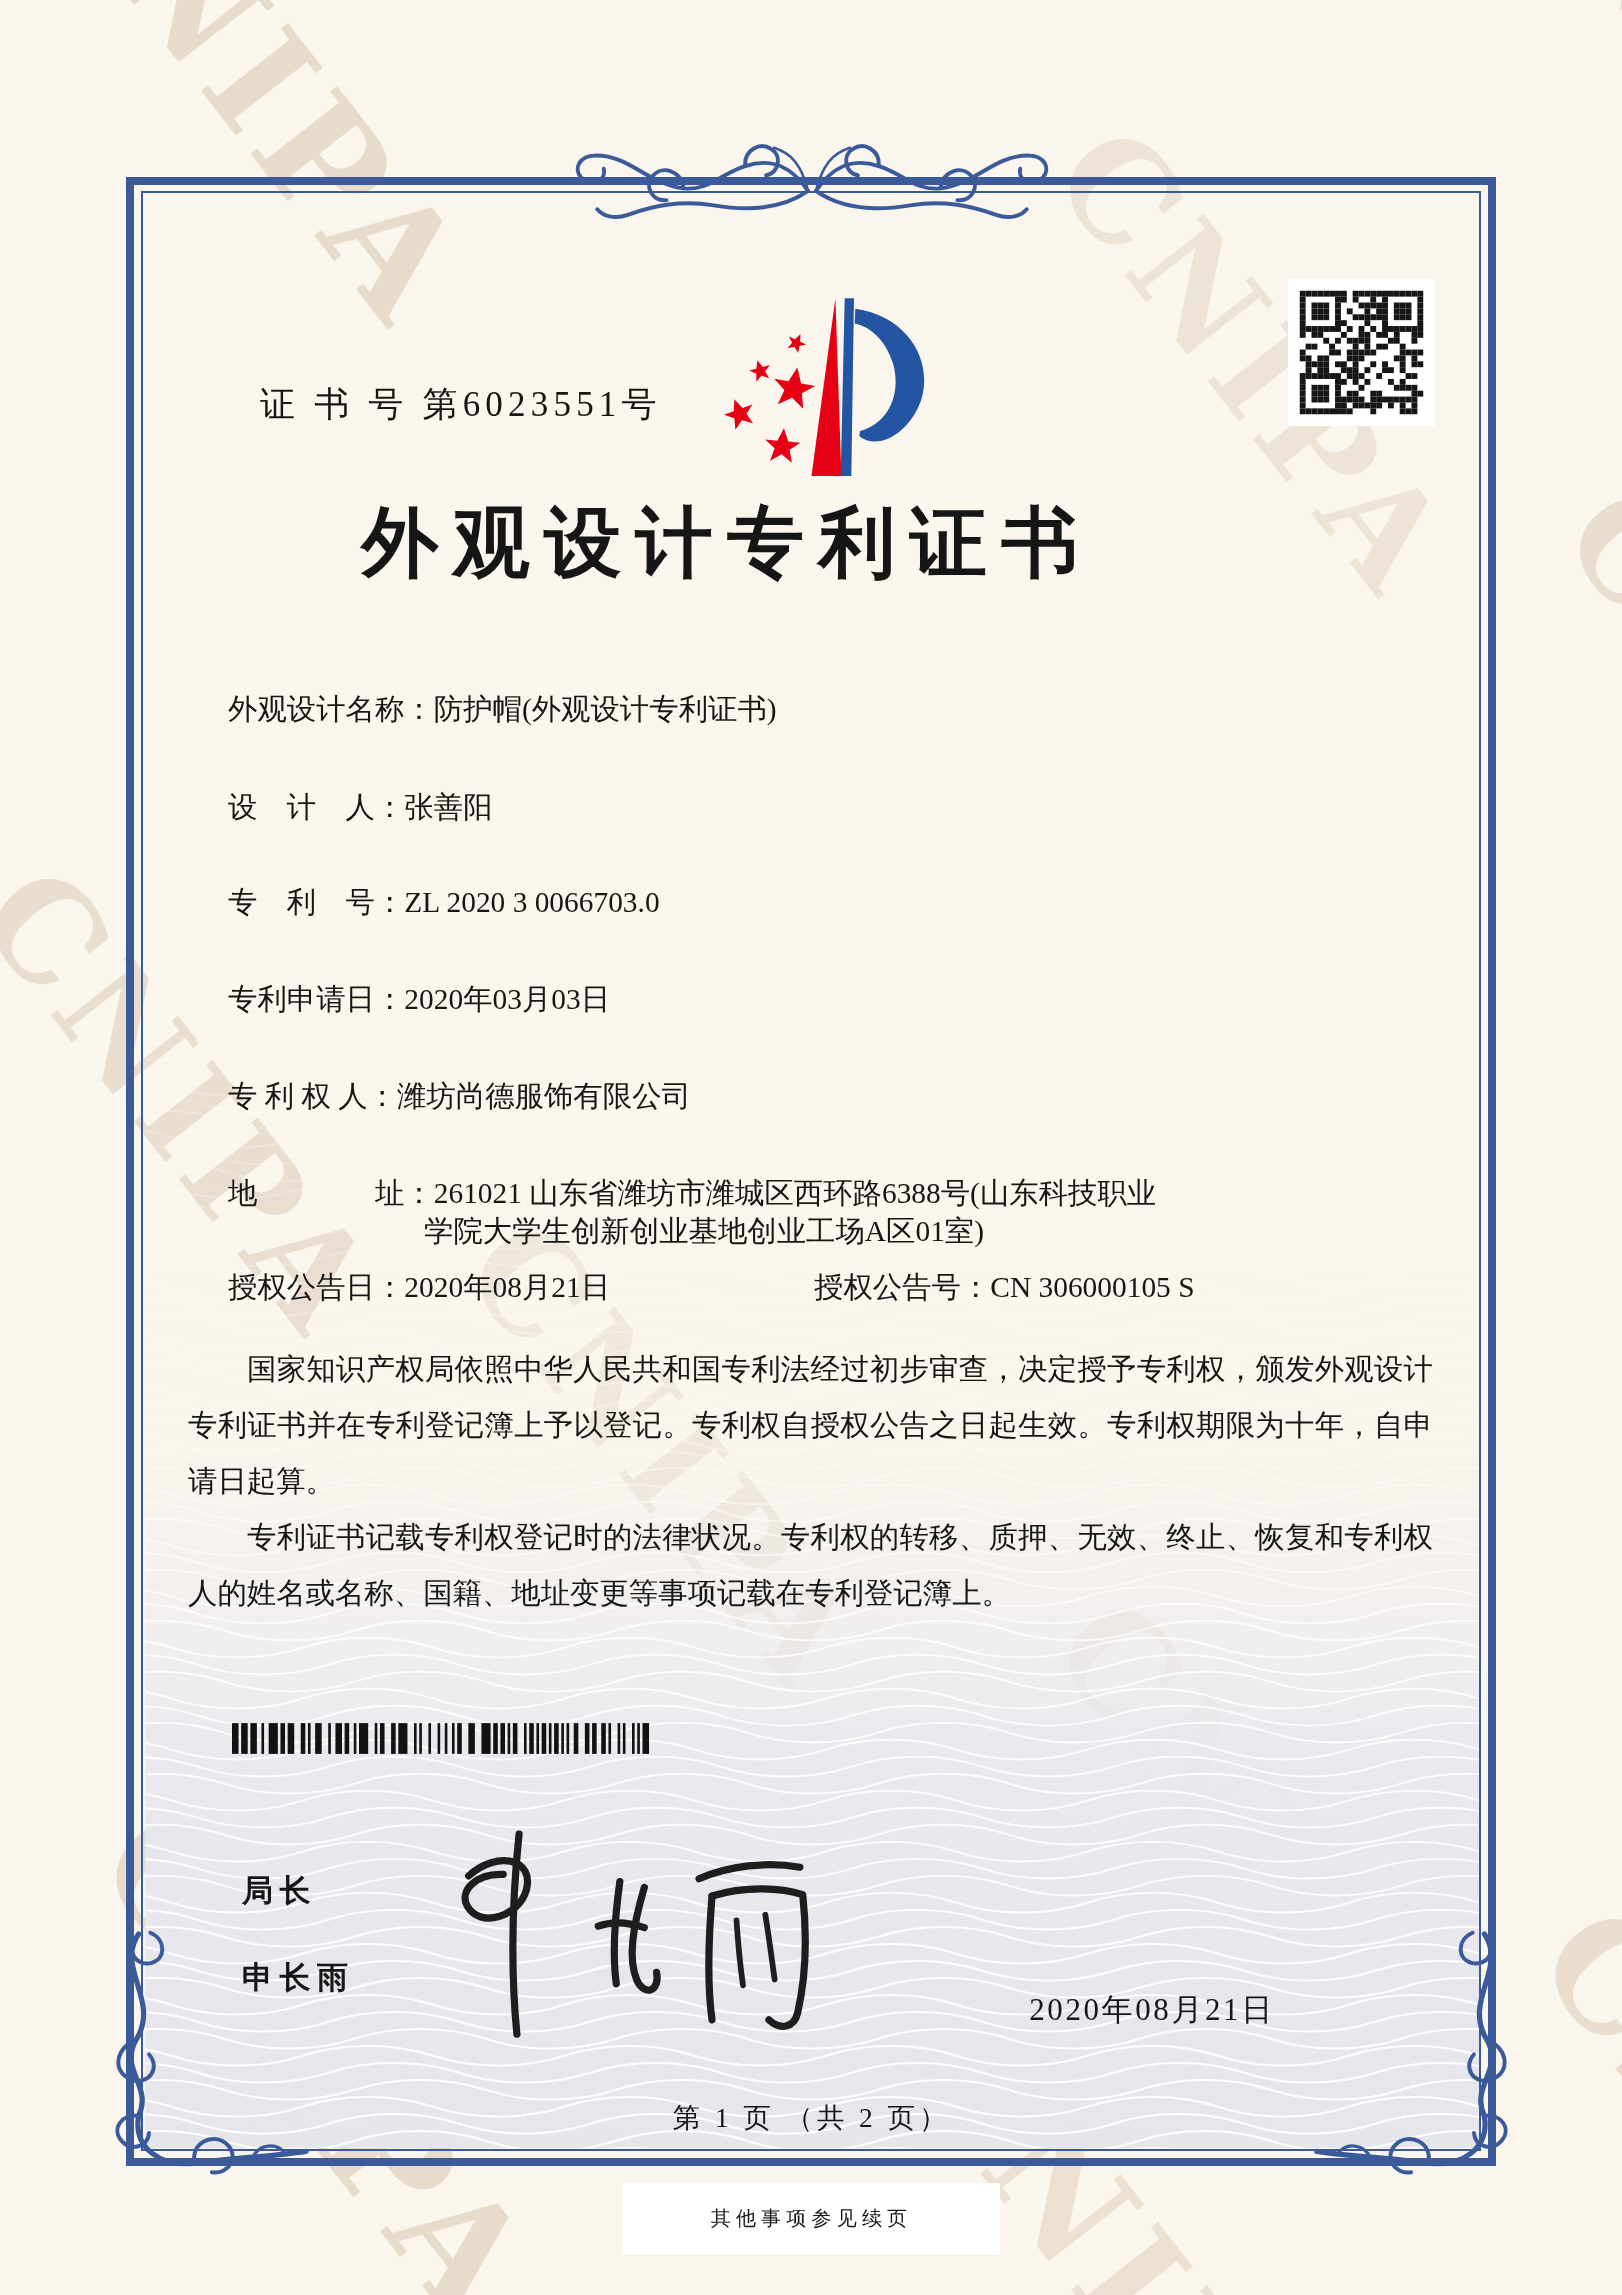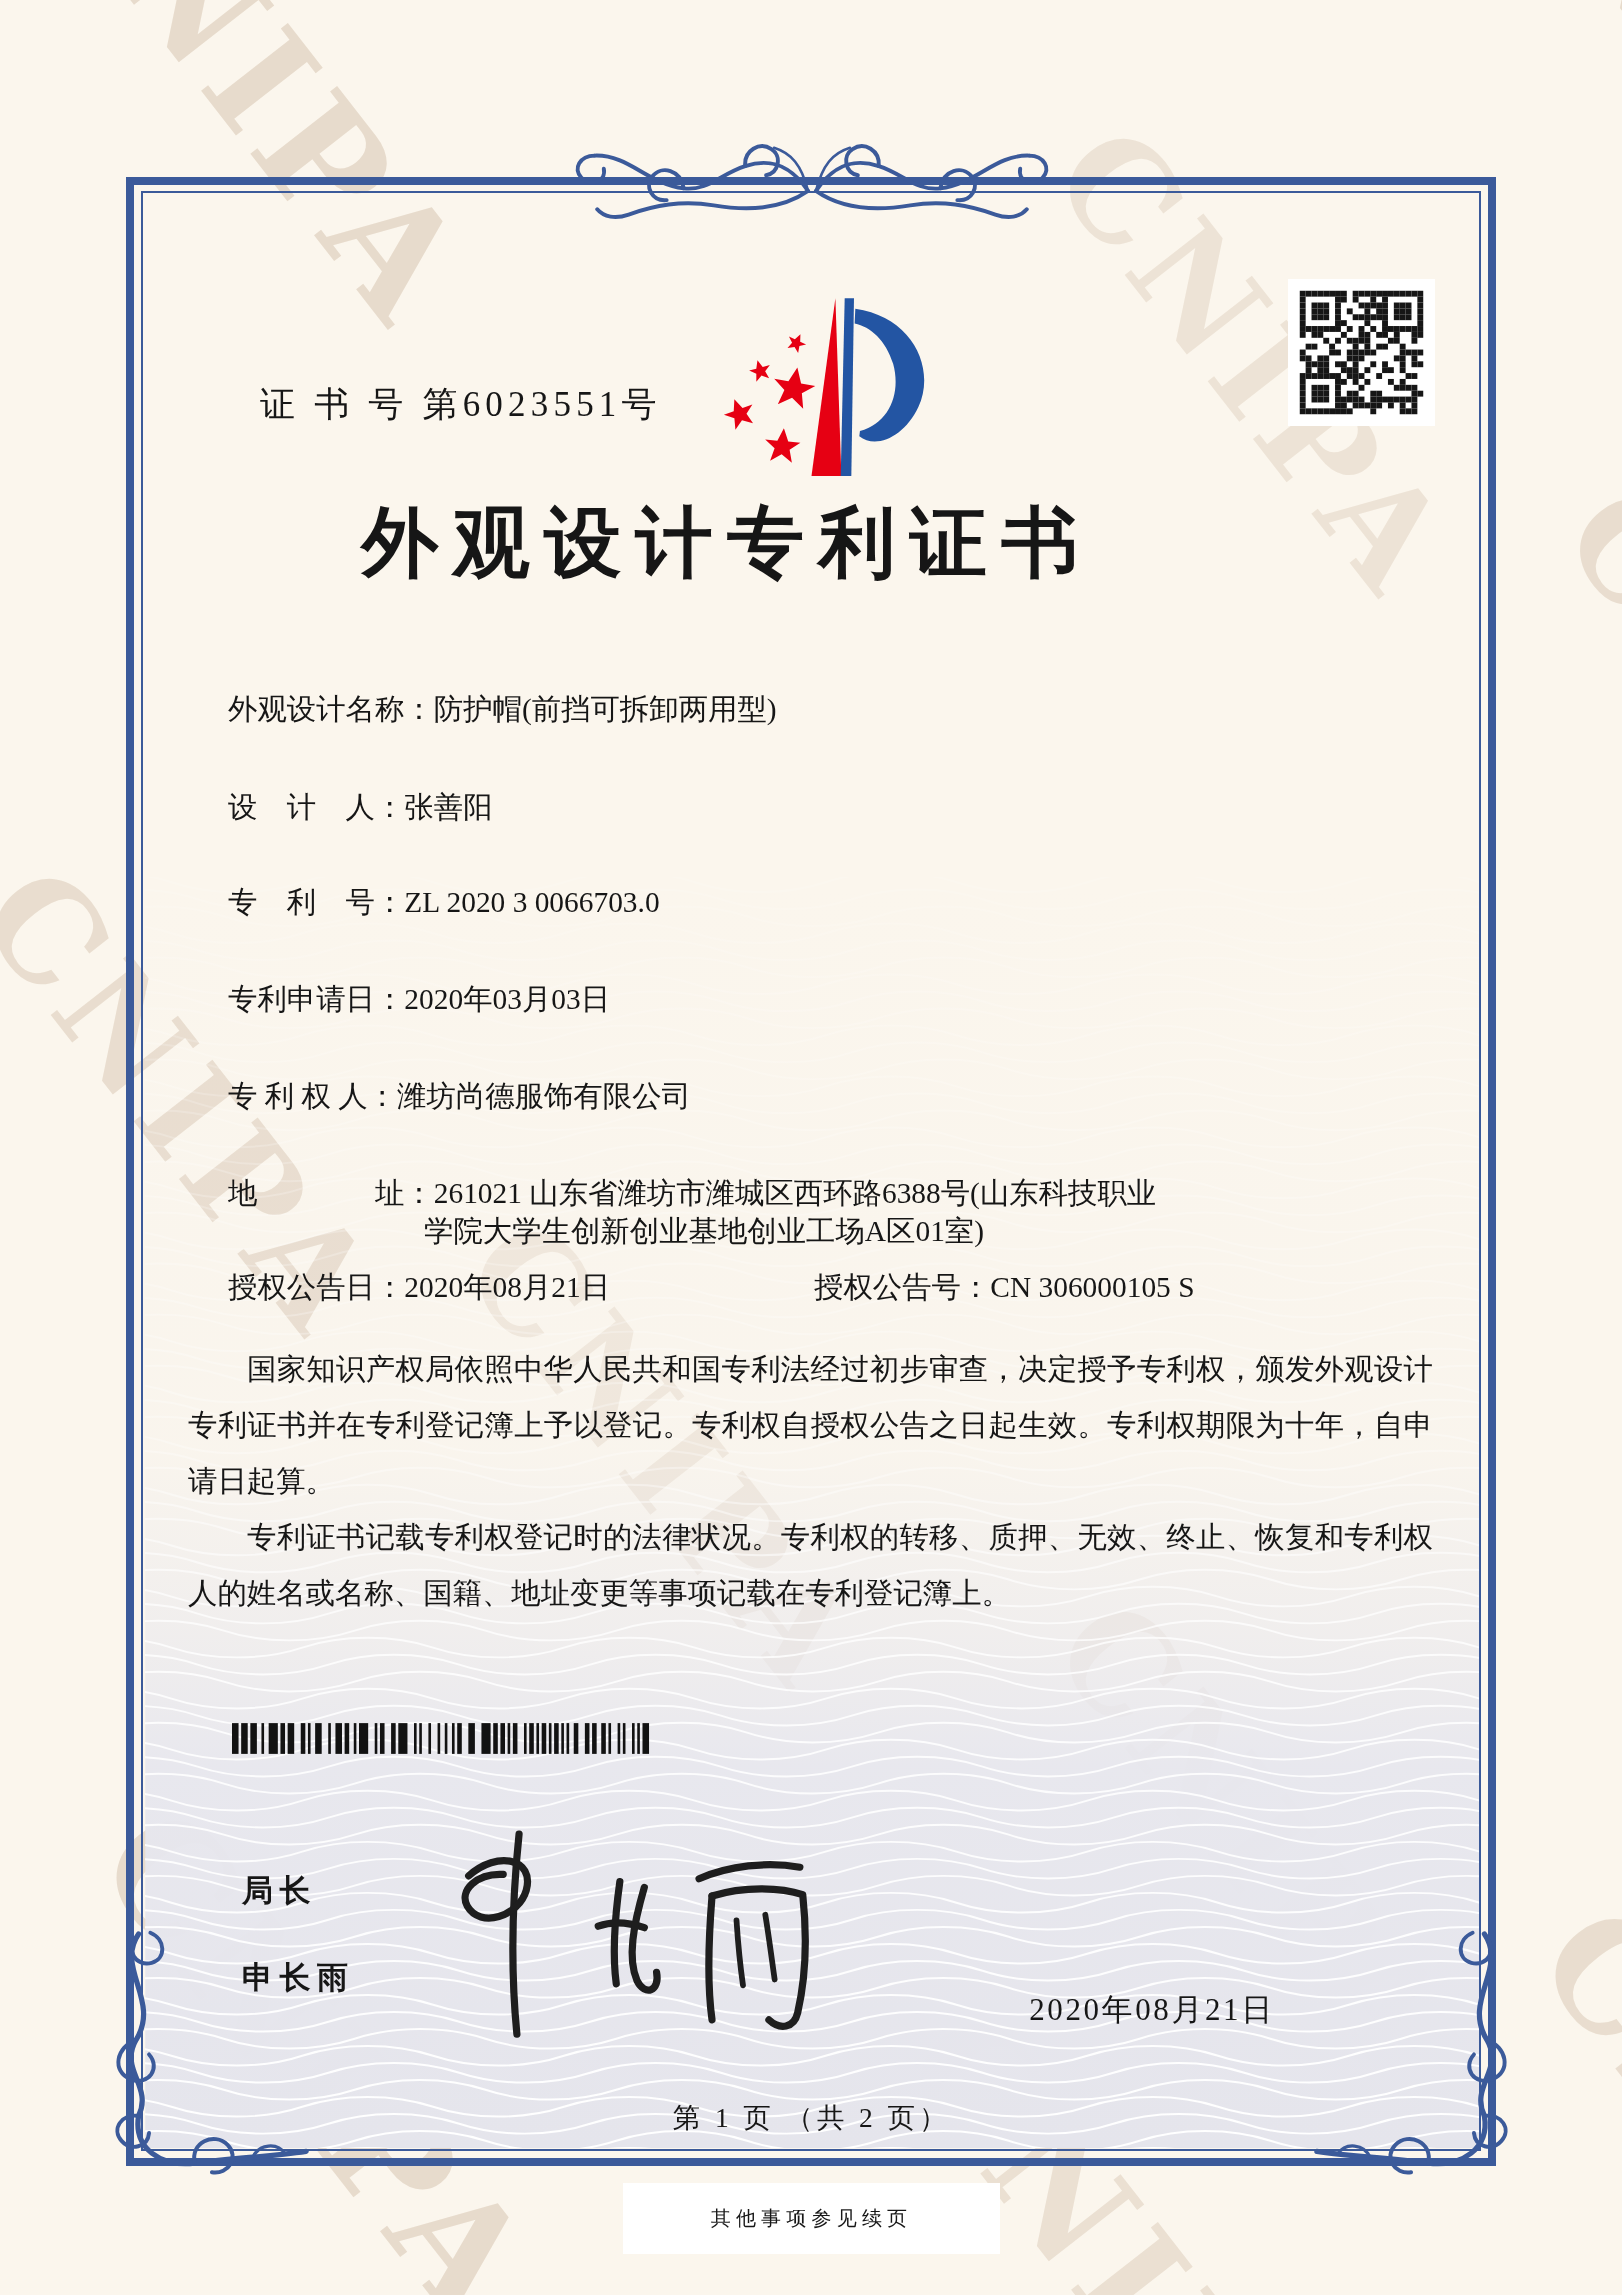--- a/index.html
+++ b/index.html
@@ -455,21 +455,21 @@
         <rect x="81" y="198" width="9" height="9" fill="#161616"></rect>
         <rect x="90" y="198" width="9" height="9" fill="#161616"></rect>
         <rect x="126" y="198" width="9" height="9" fill="#161616"></rect>
         <rect x="171" y="198" width="9" height="9" fill="#161616"></rect>
         <rect x="180" y="198" width="9" height="9" fill="#161616"></rect>
         <rect x="189" y="198" width="9" height="9" fill="#161616"></rect>
       </svg></div>
 
   <div class="title">外观设计专利证书</div>
 
-  <div class="row" style="left:228px;top:690px"><span class="lab">外观设计名称：</span><span class="val">防护帽(前挡可拆卸两用型)</span></div>
+  <div class="row" style="left:228px;top:690px"><span class="lab">外观设计名称：</span><span class="val">防护帽(外观设计专利证书)</span></div>
   <div class="row" style="left:228px;top:788px"><span class="lab">设　计　人：</span><span class="val">张善阳</span></div>
   <div class="row" style="left:228px;top:883px"><span class="lab">专　利　号：</span><span class="val">ZL 2020 3 0066703.0</span></div>
   <div class="row" style="left:228px;top:980px"><span class="lab">专利申请日：</span><span class="val">2020年03月03日</span></div>
   <div class="row" style="left:228px;top:1077px"><span class="lab">专 利 权 人：</span><span class="val">潍坊尚德服饰有限公司</span></div>
   <div class="row" style="left:228px;top:1174px"><span class="lab">地　　　　址：</span><span class="val">261021 山东省潍坊市潍城区西环路6388号(山东科技职业</span></div>
   <div class="row" style="left:424px;top:1212px"><span class="val">学院大学生创新创业基地创业工场A区01室)</span></div>
   <div class="row" style="left:228px;top:1268px"><span class="lab">授权公告日：</span><span class="val">2020年08月21日</span></div>
   <div class="row" style="left:814px;top:1268px"><span class="lab">授权公告号：</span><span class="val">CN 306000105 S</span></div>
 
   <div class="bodytext">

